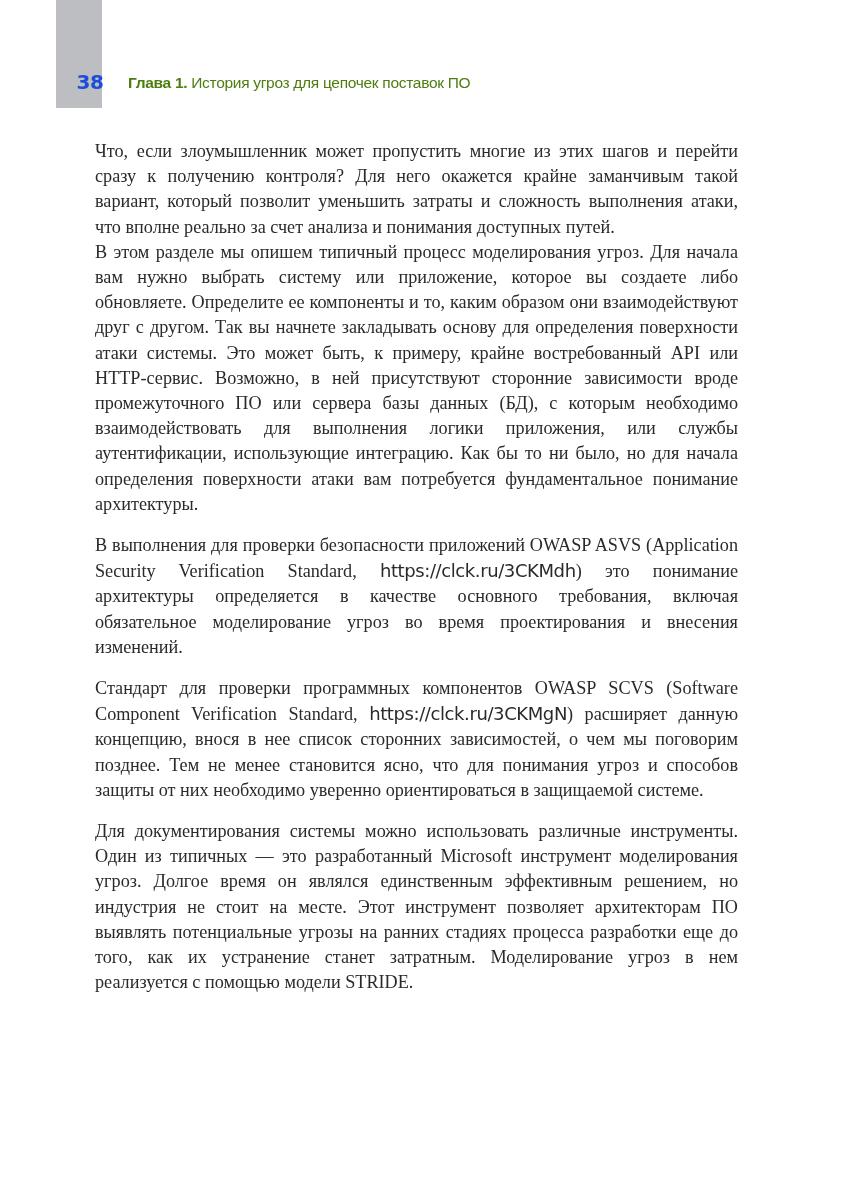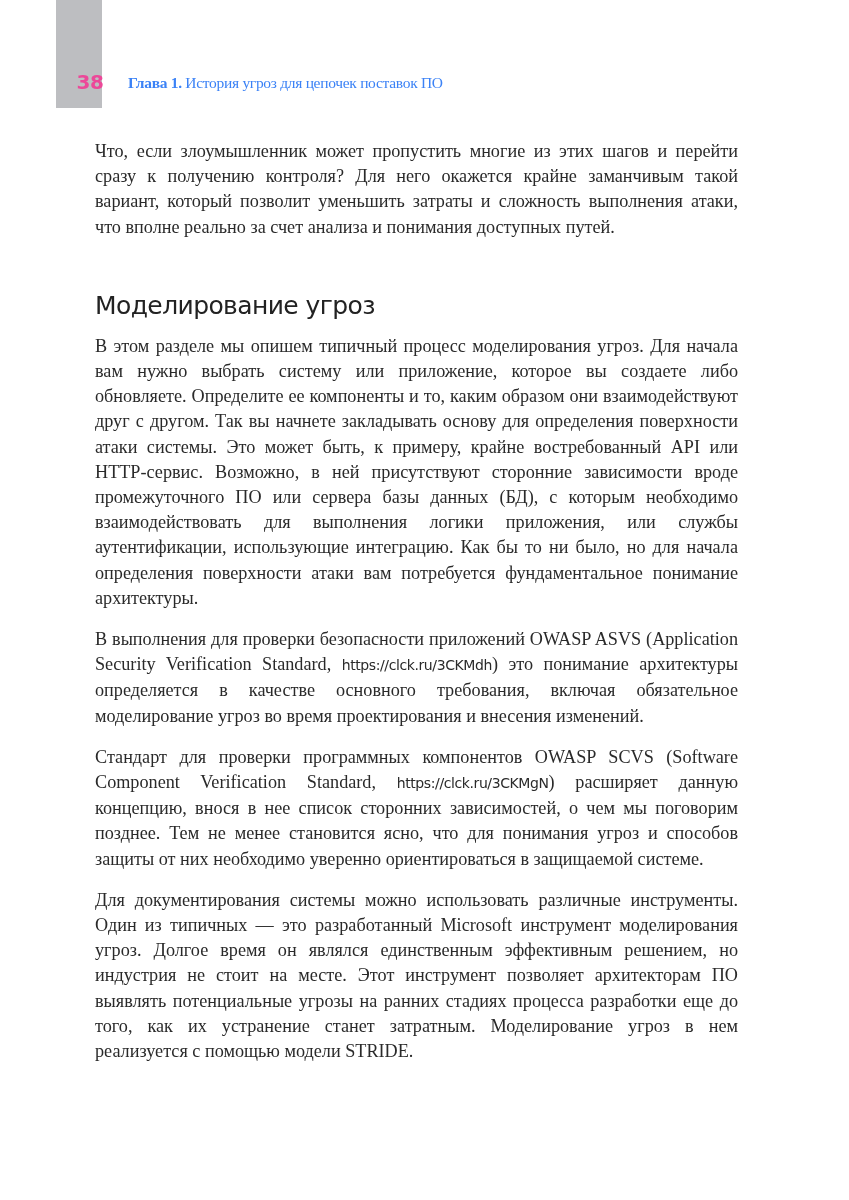--- a/index.html
+++ b/index.html
@@ -6,52 +6,51 @@
   body {
     width: 849px; height: 1200px; background: #ffffff; position: relative; overflow: hidden;
     color: #2a2a2a;
   }
   .page-tab {
     position: absolute; left: 56px; top: 0; width: 46px; height: 108px;
     background: #bdbec1;
   }
   .page-number {
     position: absolute; left: 56px; top: 70px; width: 68px; text-align: center;
-    font-family: "DejaVu Sans", sans-serif; font-weight: bold; font-size: 20px; color: #ec4899;
+    font-family: "DejaVu Sans", sans-serif; font-weight: bold; font-size: 20px; color: #1d4ed8;
     letter-spacing: -0.5px;
   }
   .running-head {
     position: absolute; left: 128px; top: 74px;
-    font-family: Liberation Serif, serif; font-size: 15.5px; color: #3b82f6; white-space: nowrap;
+    font-family: Liberation Sans, sans-serif; font-size: 15.5px; color: #4d7c0f; white-space: nowrap;
     letter-spacing: -0.3px;
   }
   .running-head .chap { font-weight: bold; }
   .content {
     position: absolute; left: 95px; top: 139px; width: 643px;
     font-family: "Liberation Serif", serif; font-size: 18.2px; line-height: 25.2px; color: #2a2a2a;
   }
   .content p { margin: 0 0 16px 0; text-align: justify; hyphens: manual; }
   .content p.first { margin-bottom: 0; }
   .section-title {
     font-family: "DejaVu Sans", sans-serif; font-weight: normal; font-size: 25px; line-height: 30px;
     color: #222; margin: 51px 0 13px 0; letter-spacing: -0.6px;
   }
-  .url { font-family: "DejaVu Sans", sans-serif; font-size: 14px; letter-spacing: -0.4px; }
+  .url { font-family: "DejaVu Sans", sans-serif; font-size: 18px; letter-spacing: -0.4px; }
 </style>
 </head>
 <body>
 
 <div class="page-tab"></div>
 <div class="page-number">38</div>
 <div class="running-head"><span class="chap">Глава 1.</span><span> История угроз для цепочек поставок ПО</span></div>
 
 <div class="content">
   <p class="first">Что, если злоумышленник может пропустить многие из этих шагов и перей­ти сразу к получению контроля? Для него окажется крайне заманчивым такой вариант, который позволит уменьшить затраты и сложность выпол­нения атаки, что вполне реально за счет анализа и понимания доступных путей.</p>
 
-  <h2 class="section-title">Моделирование угроз</h2>
 
   <p>В этом разделе мы опишем типичный процесс моделирования угроз. Для начала вам нужно выбрать систему или приложение, которое вы созда­ете либо обновляете. Определите ее компоненты и то, каким образом они взаимодействуют друг с другом. Так вы начнете закладывать основу для определения поверхности атаки системы. Это может быть, к примеру, край­не востребованный API или HTTP-сервис. Возможно, в ней присутствуют сторонние зависимости вроде промежуточного ПО или сервера базы данных (БД), с которым необходимо взаимодействовать для выполнения логики приложения, или службы аутентификации, использующие интеграцию. Как бы то ни было, но для начала определения поверхности атаки вам по­требуется фундаментальное понимание архитектуры.</p>
 
   <p><span>В выполнения для проверки безопасности приложений OWASP ASVS (Appli­cation Security Verification Standard, </span><span class="url">https://clck.ru/3CKMdh</span><span>) это понимание архитектуры определяется в качестве основного требования, включая обязательное моделирование угроз во время проектирования и внесения изменений.</span></p>
 
   <p><span>Стандарт для проверки программных компонентов OWASP SCVS (Software Component Verification Standard, </span><span class="url">https://clck.ru/3CKMgN</span><span>) расширяет данную концепцию, внося в нее список сторонних зависимостей, о чем мы поговорим позднее. Тем не менее становится ясно, что для понимания угроз и спосо­бов защиты от них необходимо уверенно ориентироваться в защищаемой системе.</span></p>
 
   <p>Для документирования системы можно использовать различные инстру­менты. Один из типичных — это разработанный Microsoft инструмент мо­делирования угроз. Долгое время он являлся единственным эффективным решением, но индустрия не стоит на месте. Этот инструмент позволяет архи­текторам ПО выявлять потенциальные угрозы на ранних стадиях процесса разработки еще до того, как их устранение станет затратным. Моделирование угроз в нем реализуется с помощью модели STRIDE.</p>
 </div>
 

